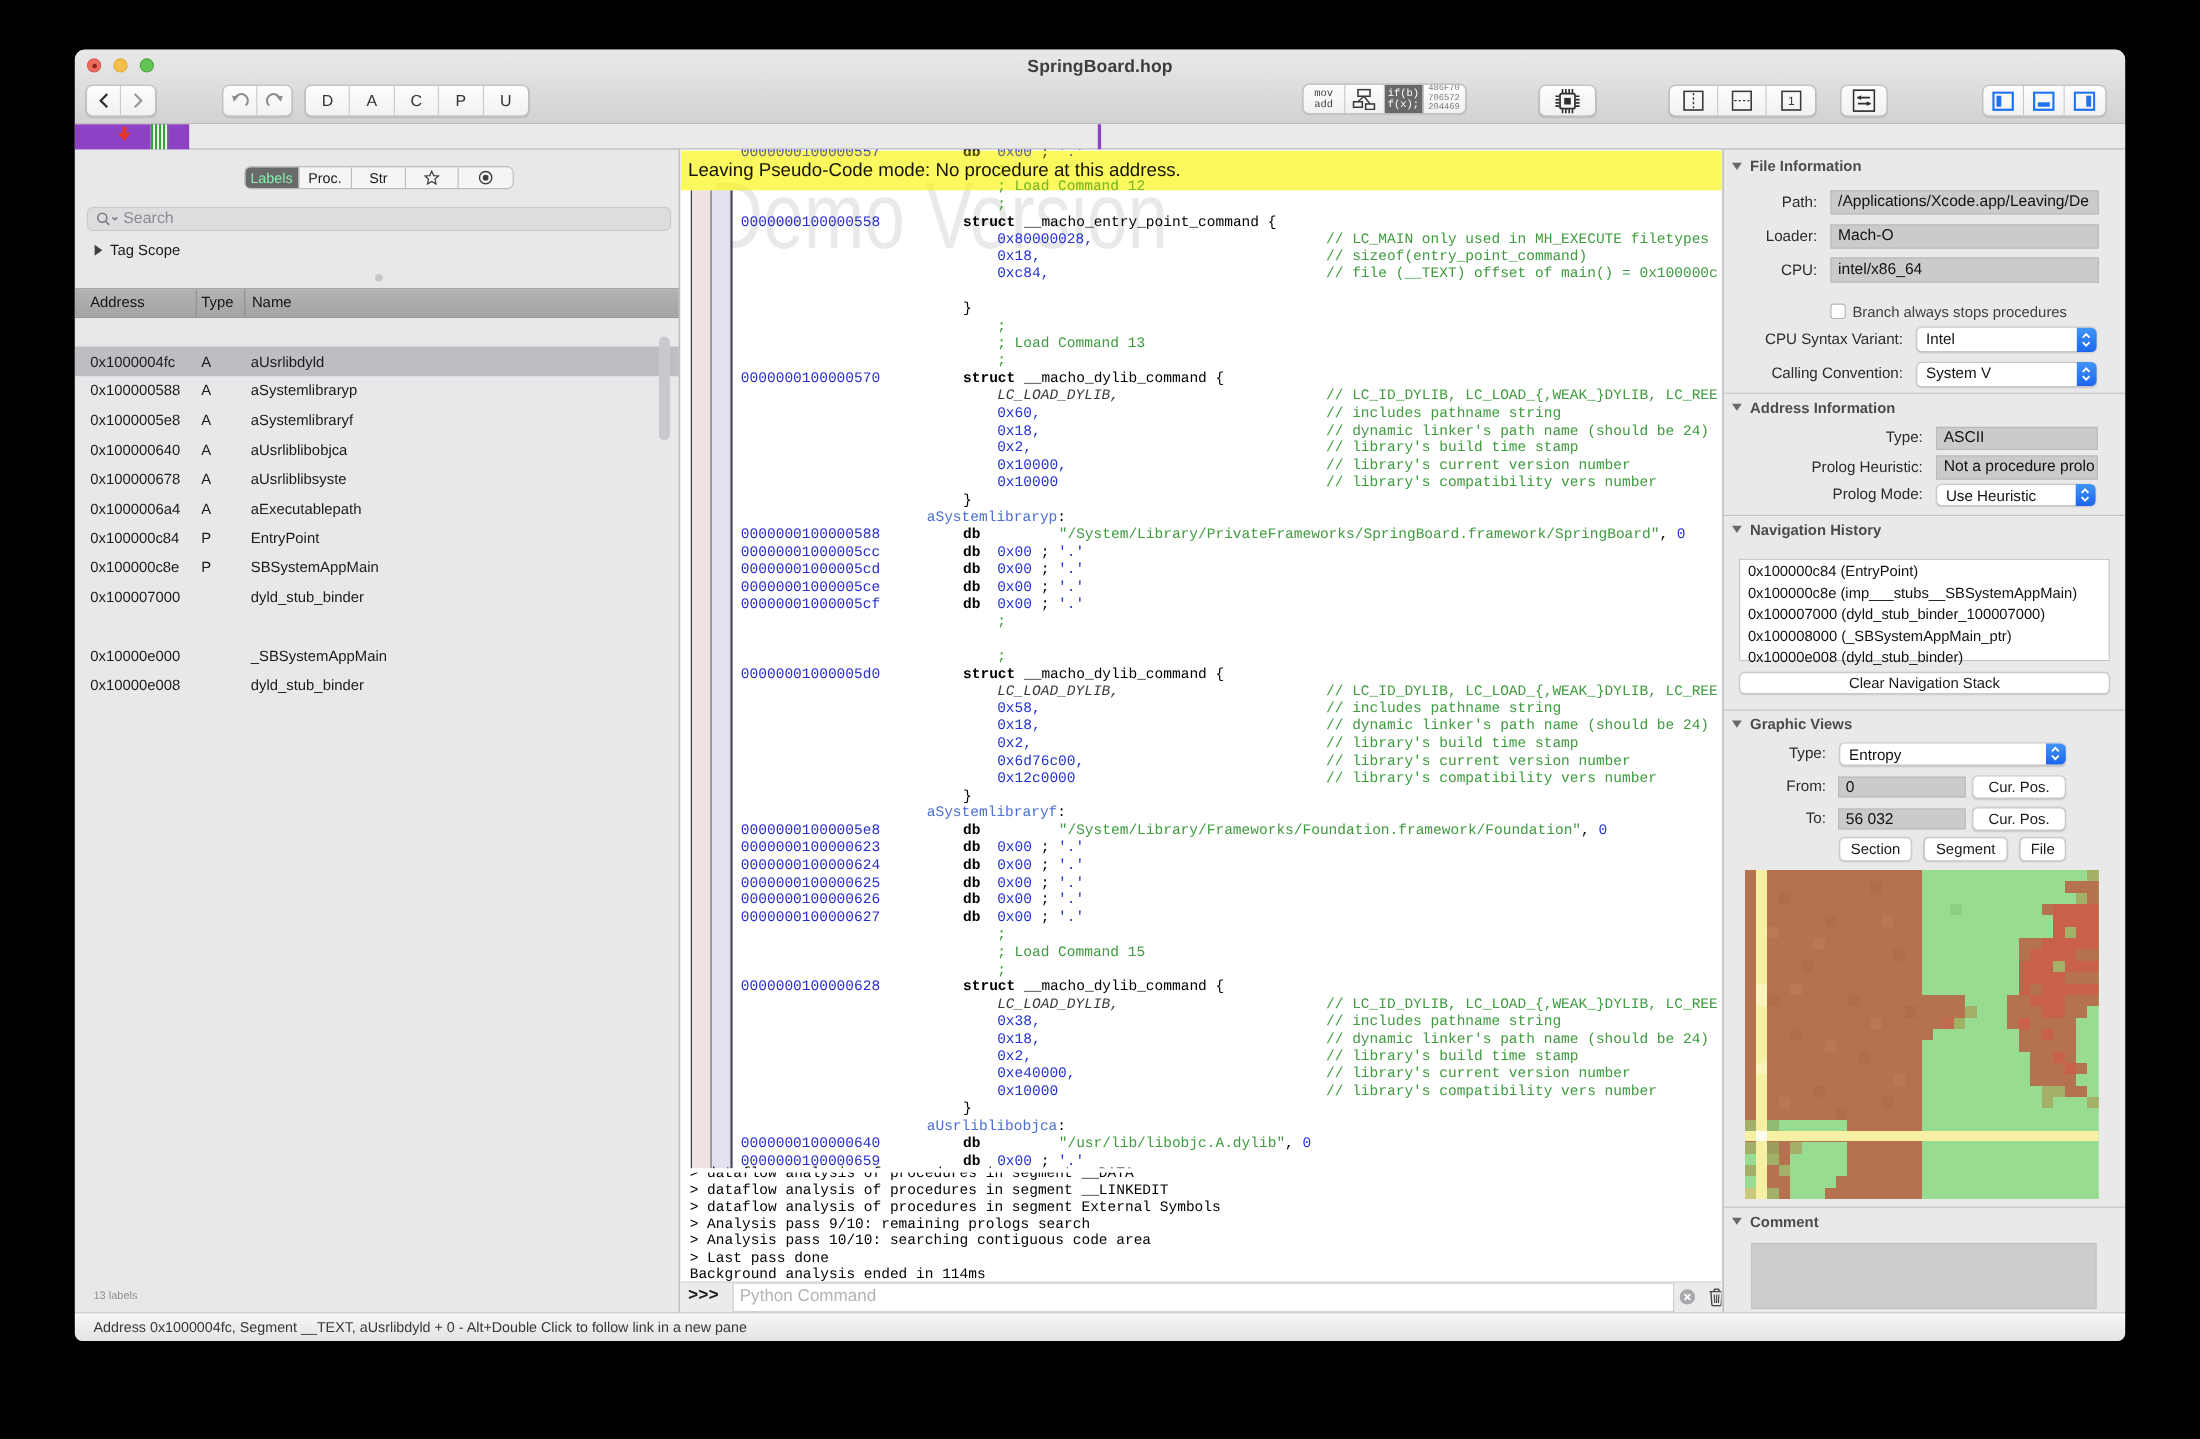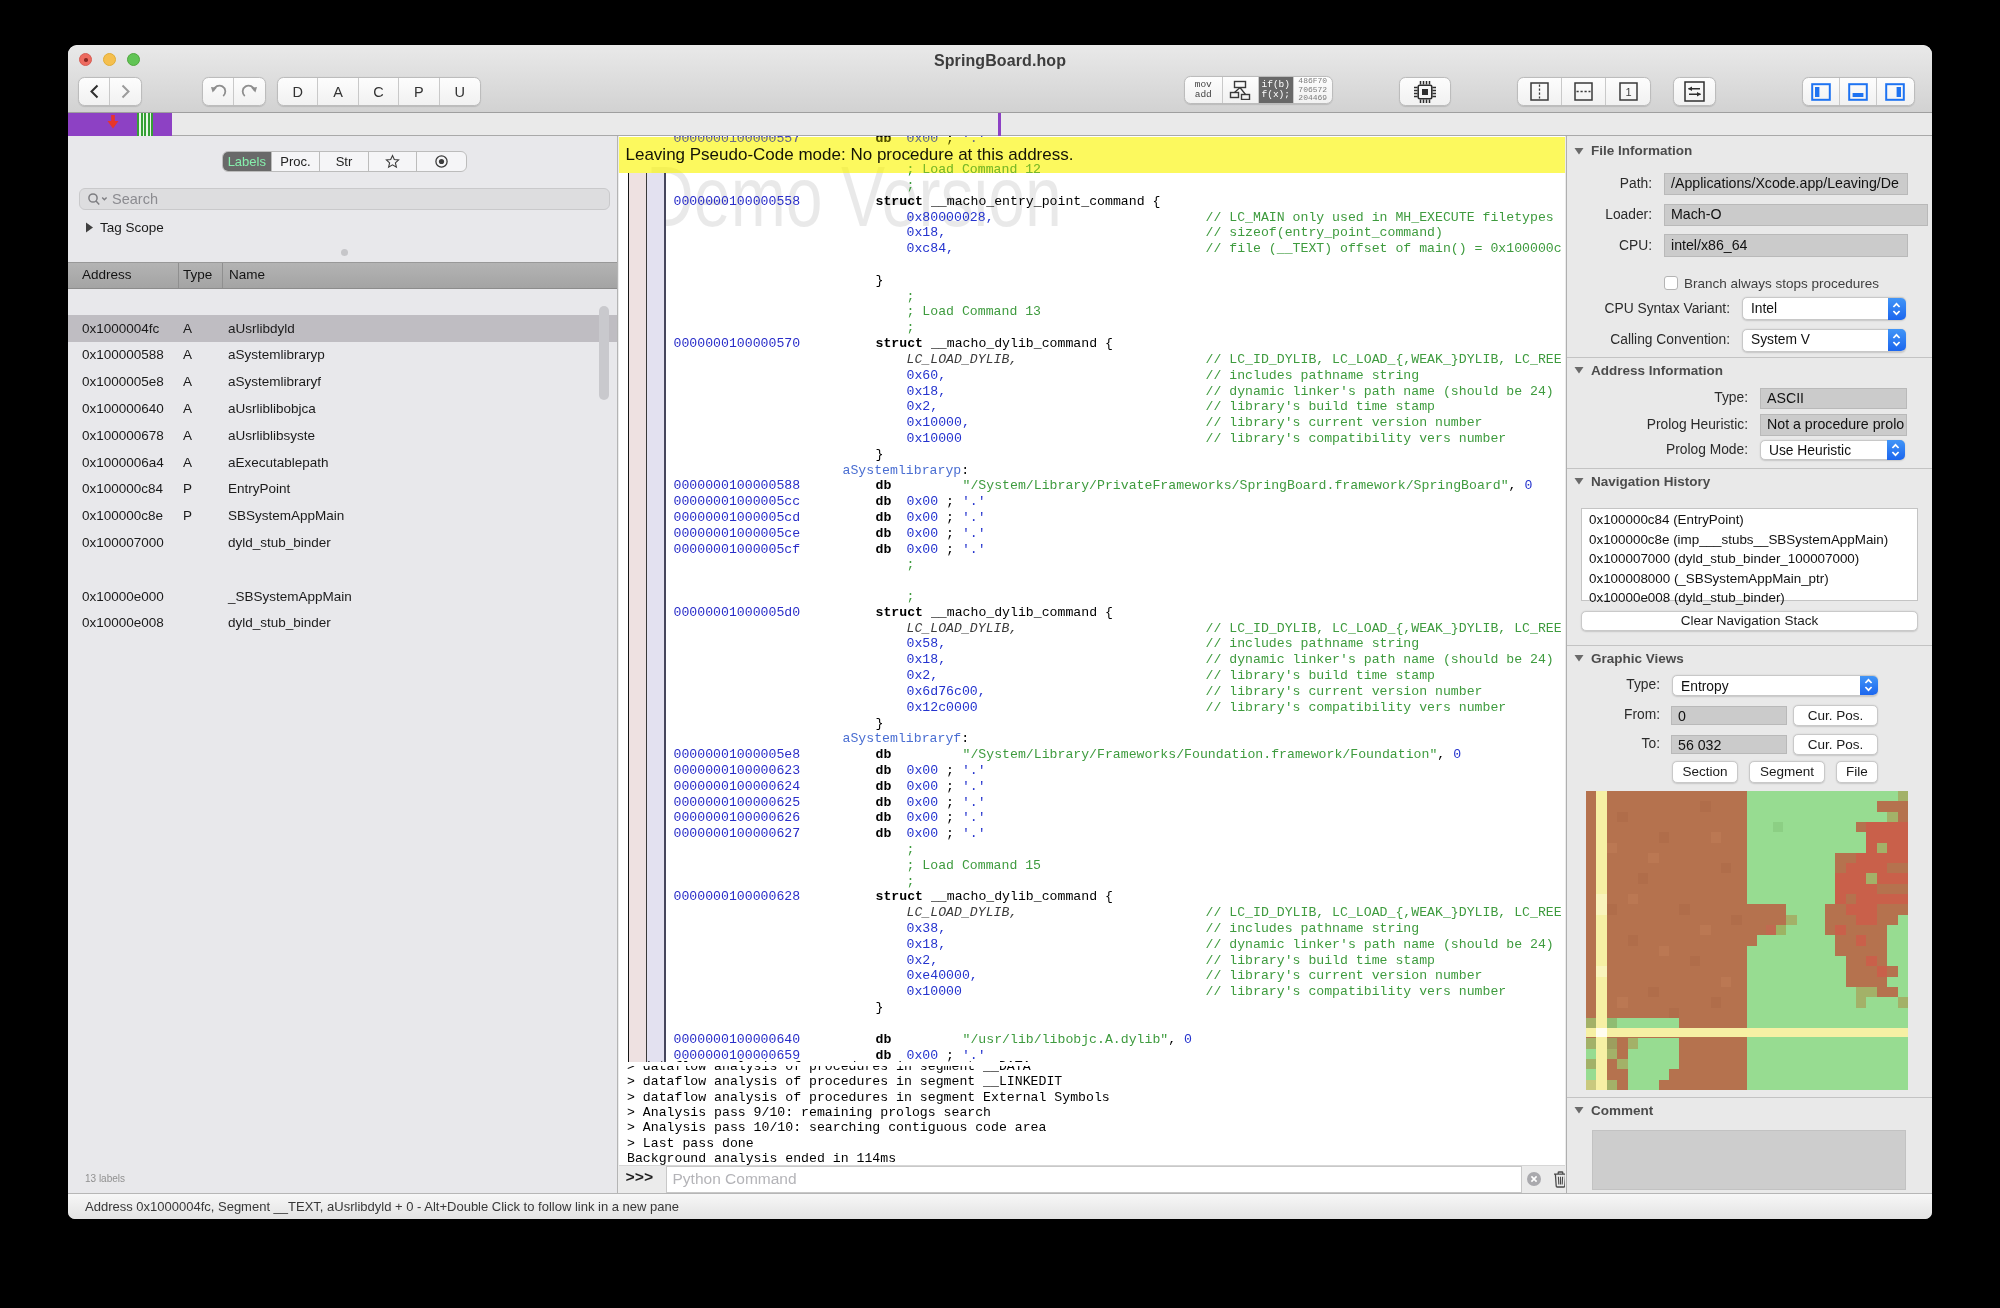--- a/index.html
+++ b/index.html
@@ -373,20 +373,21 @@
         <div class="L" style="top:812.8px"><s style="left:288px" class="gr">; Load Command 15</s></div>
         <div class="L" style="top:828.6px"><s style="left:288px" class="gr">;</s></div>
         <div class="L" style="top:844.4px"><s style="left:55px" class="ad">0000000100000628</s><s style="left:257px"><b>struct</b> __macho_dylib_command {</s></div>
         <div class="L" style="top:860.2px"><s style="left:288px" class="it">LC_LOAD_DYLIB,</s><s style="left:587px" class="gr">// LC_ID_DYLIB, LC_LOAD_{,WEAK_}DYLIB, LC_REE</s></div>
         <div class="L" style="top:876.0px"><s style="left:288px" class="bl">0x38,</s><s style="left:587px" class="gr">// includes pathname string</s></div>
         <div class="L" style="top:891.8px"><s style="left:288px" class="bl">0x18,</s><s style="left:587px" class="gr">// dynamic linker's path name (should be 24)</s></div>
         <div class="L" style="top:907.6px"><s style="left:288px" class="bl">0x2,</s><s style="left:587px" class="gr">// library's build time stamp</s></div>
         <div class="L" style="top:923.4px"><s style="left:288px" class="bl">0xe40000,</s><s style="left:587px" class="gr">// library's current version number</s></div>
         <div class="L" style="top:939.2px"><s style="left:288px" class="bl">0x10000</s><s style="left:587px" class="gr">// library's compatibility vers number</s></div>
         <div class="L" style="top:955.1px"><s style="left:257px">}</s></div>
+        <div class="L" style="top:970.9px"><s style="left:224px"><x class="lb">aUsrliblibobjca</x>:</s></div>
         <div class="L" style="top:986.7px"><s style="left:55px" class="ad">0000000100000640</s><s style="left:257px"><b>db</b></s><s style="left:344px"><x class="gr">"/usr/lib/libobjc.A.dylib"</x>, <x class="bl">0</x></s></div>
         <div class="L" style="top:1002.5px"><s style="left:55px" class="ad">0000000100000659</s><s style="left:257px"><b>db</b></s><s style="left:288px"><x class="bl">0x00</x> ; <x class="bl">'.'</x></s></div>
         <div class="L" style="top:1018.3px"><s style="left:55px" class="ad">000000010000065a</s><s style="left:257px"><b>db</b></s><s style="left:288px"><x class="bl">0x00</x> ; <x class="bl">'.'</x></s></div>
 <div class="banner">
           <span>Leaving Pseudo-Code mode: No procedure at this address.</span>
         </div>
 <div class="odup" style="top:85.5px"><s style="left:55px" class="ad">0000000100000557</s><s style="left:257px"><b>db</b></s><s style="left:288px"><x class="bl">0x00</x> ; <x class="bl">'.'</x></s></div>
 <div class="odup" style="top:117.1px"><s style="left:288px" class="gr">; Load Command 12</s></div>
 <div class="logp"></div>
 <div class="LG" style="top:1013.6px">&gt; dataflow analysis of procedures in segment __DATA</div>
@@ -415,21 +416,21 @@
     <div class="rpanel"></div>
     <div class="shead" style="top:96.5px">
       <svg width="10" height="8" viewBox="0 0 10 8">
         <polygon points="0.5,1 9.5,1 5,7.5" fill="#6a6a6a"></polygon>
       </svg>
       <span>File Information</span>
     </div>
     <div class="rlab" style="right:280px;top:130px">Path:</div>
     <div class="gfield" style="left:1596px;top:127.5px;width:244px;height:22.5px">/Applications/Xcode.app/Leaving/De</div>
     <div class="rlab" style="right:280px;top:161px">Loader:</div>
-    <div class="gfield" style="left:1596px;top:158.5px;width:264px;height:22.5px">Mach-O</div>
+    <div class="gfield" style="left:1596px;top:158.5px;width:244px;height:22.5px">Mach-O</div>
     <div class="rlab" style="right:280px;top:191.5px">CPU:</div>
     <div class="gfield" style="left:1596px;top:189px;width:244px;height:22.5px">intel/x86_64</div>
     <div class="cbox" style="left:1596px;top:231px"></div>
     <div class="cblab" style="left:1616px;top:231px">Branch always stops procedures</div>
     <div class="rlab" style="right:202px;top:254.5px">CPU Syntax Variant:</div>
     <div class="dd" style="left:1674px;top:252px;width:164px;height:23px">
       <span>Intel</span>
       <div class="step">
         <svg width="11" height="16" viewBox="0 0 11 16">
           <polyline points="2.4,6 5.5,2.8 8.6,6" fill="none" stroke="#fff" stroke-width="1.7"></polyline>

